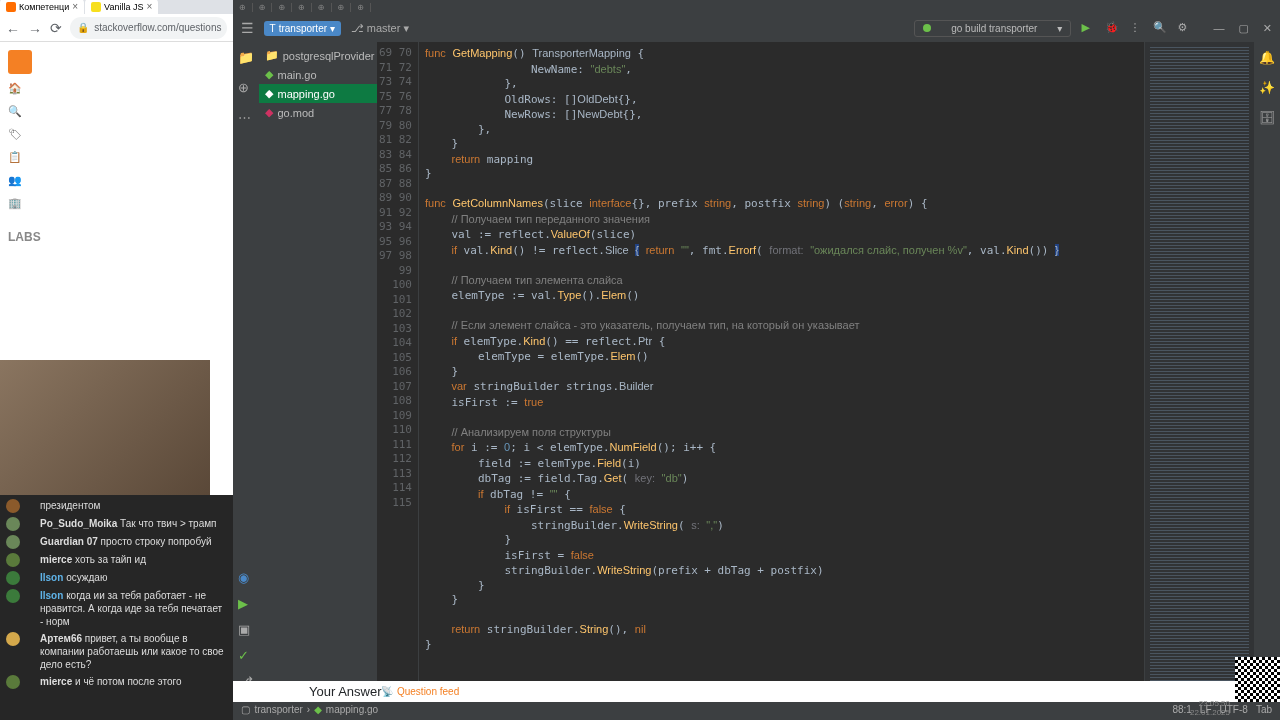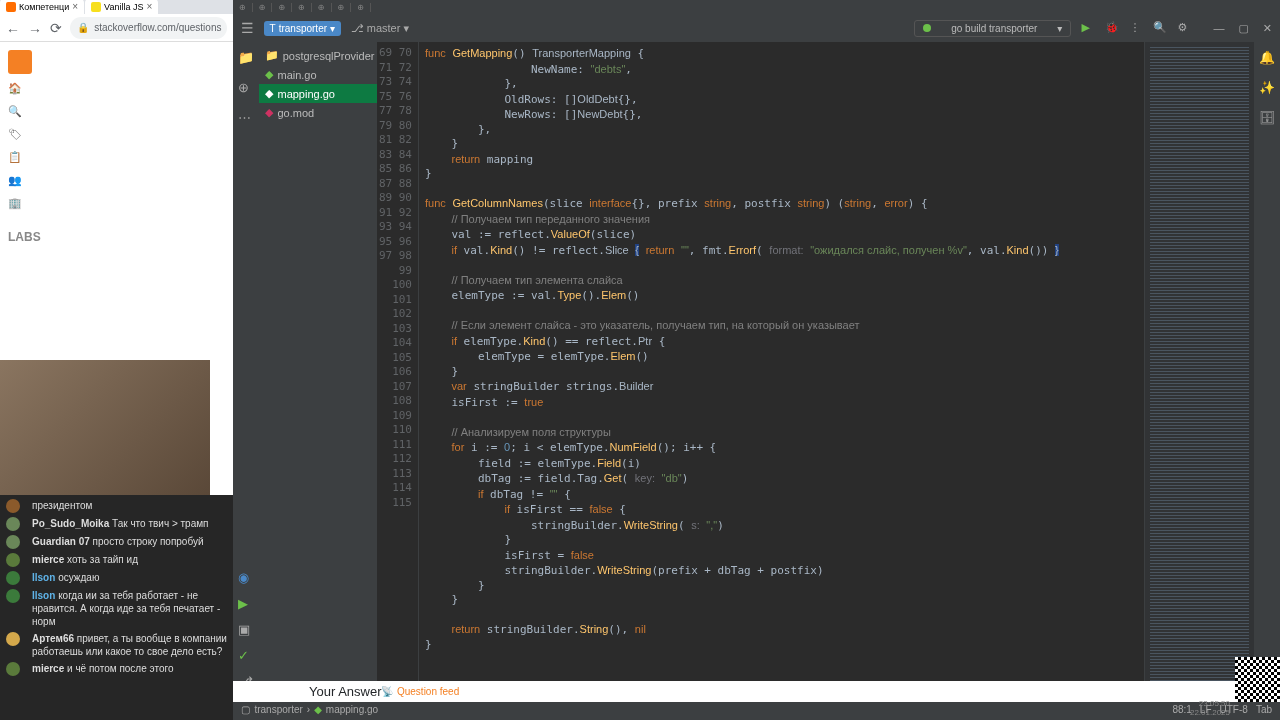--- a/index.html
+++ b/index.html
@@ -15,21 +15,21 @@
 .bookmarks{height:24px;display:flex;align-items:center;gap:4px;padding:0 4px;border-bottom:1px solid #ddd;font-size:9px}
 .bm{padding:2px 5px;background:#f1f3f4;border-radius:3px;color:#444}
 .bm.y{background:#fef7e0}
 .so-page{padding:8px;font-size:10px;color:#232629}
 .so-logo{width:24px;height:24px;background:#f48024;border-radius:3px;margin-bottom:8px}
 .so-nav{display:flex;flex-direction:column;gap:10px;color:#666}
 .so-nav span{font-size:11px}
 .labs{margin-top:20px;font-size:12px;color:#888;font-weight:bold}
 .webcam{position:absolute;left:0;top:360px;width:210px;height:135px;background:linear-gradient(135deg,#8a7560,#5a4838);z-index:5}
 .chat{position:absolute;left:0;top:495px;width:233px;height:225px;background:rgba(0,0,0,0.85);z-index:5;font-size:10px;color:#ddd;overflow:hidden;padding:2px}
-.chat-line{padding:2px 4px;display:flex;gap:12px;align-items:flex-start}
+.chat-line{padding:2px 4px;display:flex;gap:20px;align-items:flex-start}
 .chat-av{width:14px;height:14px;border-radius:50%;flex-shrink:0}
 .chat-txt{flex:1;line-height:1.3}
 .chat-user{font-weight:bold}
 .ide{position:absolute;left:233px;top:14px;right:0;bottom:0;background:#2b2b2b;display:flex;flex-direction:column}
 .ide-titlebar{height:28px;background:#3c3f41;display:flex;align-items:center;padding:0 8px;gap:10px;color:#bbb;font-size:11px}
 .ide-hamburger{color:#aaa;font-size:14px}
 .proj-badge{background:#4a88c7;color:#fff;padding:2px 6px;border-radius:3px;font-size:10px;display:flex;align-items:center;gap:3px}
 .branch{color:#aaa;display:flex;align-items:center;gap:3px}
 .ide-titlebar .spacer{flex:1}
 .run-sel{background:#3c3f41;border:1px solid #555;padding:2px 8px;border-radius:3px;font-size:10px;display:flex;align-items:center;gap:20px}

